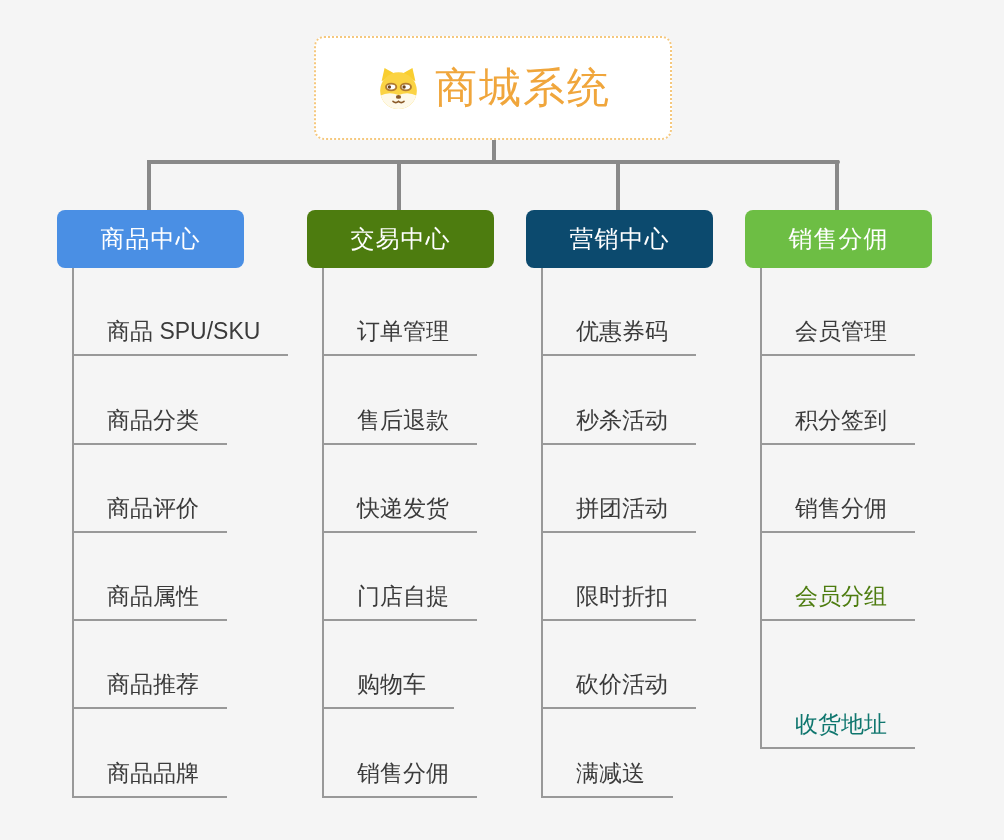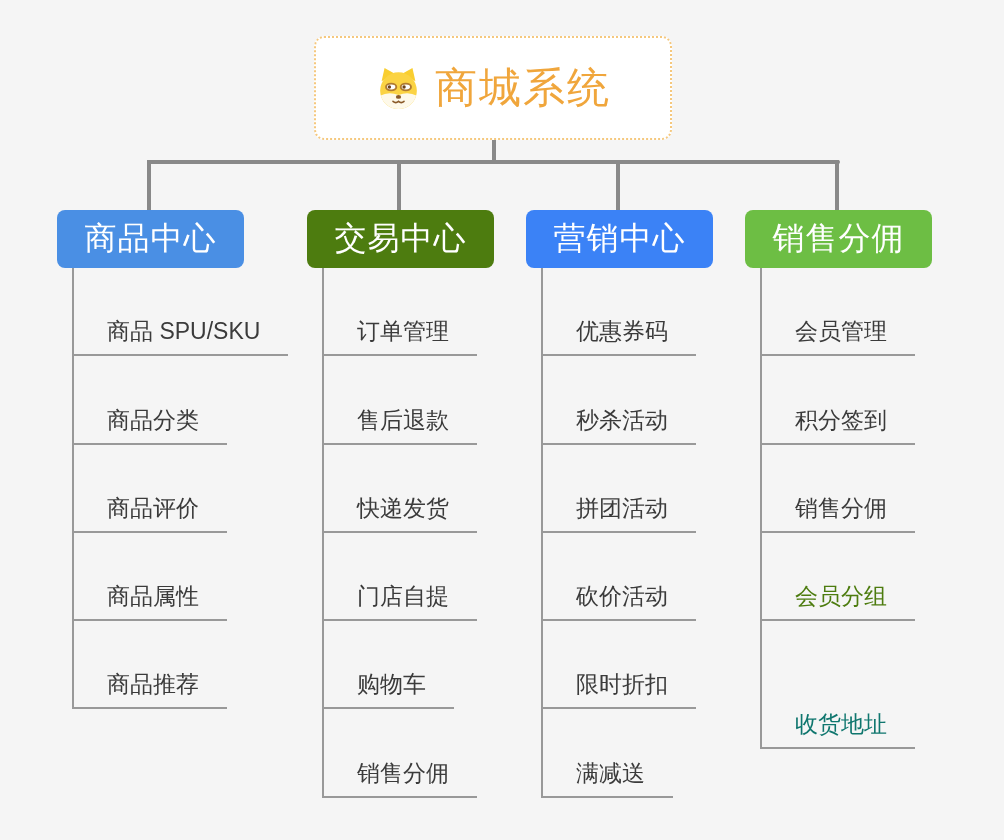--- a/index.html
+++ b/index.html
@@ -25,21 +25,21 @@
   .root-title { font-size: 42px; letter-spacing: 2px; color: #F0A63C; }
   .dog-icon { width: 47px; height: 47px; display: inline-flex; }
 
   .branch { position: absolute; top: 160px; width: 187px; }
   .branch .drop { position: absolute; left: 90px; top: 0; width: 4px; height: 52px; }
   .branch-box {
     position: relative; margin-top: 50px; height: 58px;
     border-radius: 8px;
     display: flex; align-items: center; justify-content: center;
   }
-  .branch-label { color: #FFFFFF; font-size: 32px; letter-spacing: 1px; }
+  .branch-label { color: #FFFFFF; font-size: 24px; letter-spacing: 1px; }
 
   .items { margin-left: 15px; border-left: 2px solid #ec4899; width: max-content; }
   .item {
     box-sizing: border-box;
     height: 88.3px;
     display: flex; align-items: flex-end;
     border-bottom: 2px solid #999999;
     width: max-content;
     padding: 0 28px 7px 33px;
     font-size: 23px;
@@ -93,20 +93,23 @@
   </div>
         <div class="item" style="border-bottom-color: rgb(153, 153, 153); color: rgb(59, 59, 59);">
     <span>商品评价</span>
   </div>
         <div class="item" style="border-bottom-color: rgb(153, 153, 153); color: rgb(59, 59, 59);">
     <span>商品属性</span>
   </div>
         <div class="item" style="border-bottom-color: rgb(153, 153, 153); color: rgb(59, 59, 59);">
     <span>商品推荐</span>
   </div>
+        <div class="item" style="border-bottom-color: rgb(153, 153, 153); color: rgb(59, 59, 59);">
+    <span>商品品牌</span>
+  </div>
       </div>
   </div>
     <div class="branch" style="left: 307px;">
     <div class="connector drop" style="background: rgb(137, 137, 137);"></div>
     <div class="branch-box" style="background: #4d7c0f;">
       <span class="branch-label">交易中心</span>
     </div>
     <div class="items" style="border-left-color: rgb(153, 153, 153);">
         <div class="item" style="border-bottom-color: rgb(153, 153, 153); color: rgb(59, 59, 59);">
     <span>订单管理</span>
@@ -123,38 +126,38 @@
         <div class="item" style="border-bottom-color: rgb(153, 153, 153); color: rgb(59, 59, 59);">
     <span>购物车</span>
   </div>
         <div class="item" style="border-bottom-color: rgb(153, 153, 153); color: rgb(59, 59, 59);">
     <span>销售分佣</span>
   </div>
       </div>
   </div>
     <div class="branch" style="left: 526px;">
     <div class="connector drop" style="background: rgb(137, 137, 137);"></div>
-    <div class="branch-box" style="background: #3b82f6;">
+    <div class="branch-box" style="background: #0c4a6e;">
       <span class="branch-label">营销中心</span>
     </div>
     <div class="items" style="border-left-color: rgb(153, 153, 153);">
         <div class="item" style="border-bottom-color: rgb(153, 153, 153); color: rgb(59, 59, 59);">
     <span>优惠券码</span>
   </div>
         <div class="item" style="border-bottom-color: rgb(153, 153, 153); color: rgb(59, 59, 59);">
     <span>秒杀活动</span>
   </div>
         <div class="item" style="border-bottom-color: rgb(153, 153, 153); color: rgb(59, 59, 59);">
     <span>拼团活动</span>
   </div>
         <div class="item" style="border-bottom-color: rgb(153, 153, 153); color: rgb(59, 59, 59);">
-    <span>砍价活动</span>
+    <span>限时折扣</span>
   </div>
         <div class="item" style="border-bottom-color: rgb(153, 153, 153); color: rgb(59, 59, 59);">
-    <span>限时折扣</span>
+    <span>砍价活动</span>
   </div>
         <div class="item" style="border-bottom-color: rgb(153, 153, 153); color: rgb(59, 59, 59);">
     <span>满减送</span>
   </div>
       </div>
   </div>
     <div class="branch" style="left: 745px;">
     <div class="connector drop" style="background: rgb(137, 137, 137);"></div>
     <div class="branch-box" style="background: rgb(109, 190, 68);">
       <span class="branch-label">销售分佣</span>

